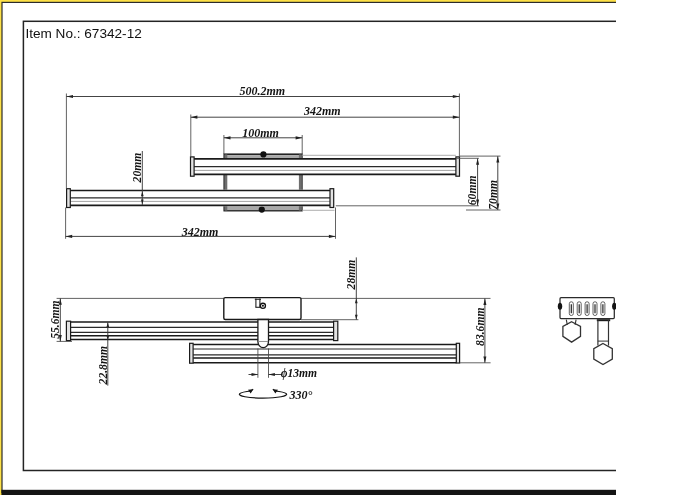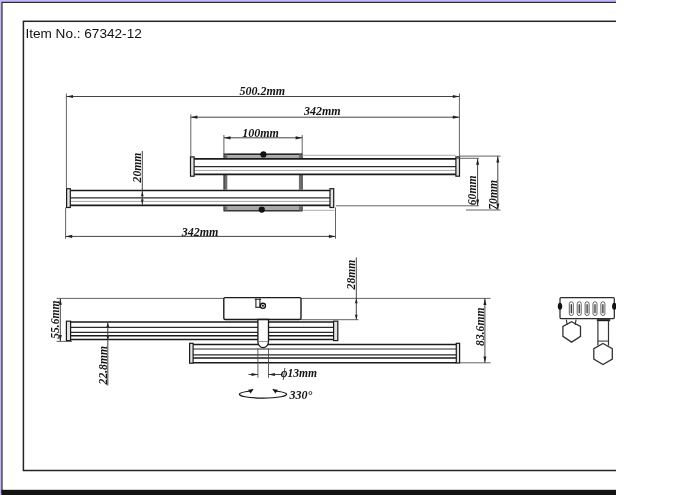--- a/index.html
+++ b/index.html
@@ -1,16 +1,16 @@
 <!DOCTYPE html>
 <html><head>
 <meta charset="utf-8">
 <style>
 html,body{margin:0;padding:0;background:#fff;}
-#page{position:relative;width:616px;height:495px;background:#c4b5fd;overflow:hidden;}
+#page{position:relative;width:616px;height:495px;background:#fde047;overflow:hidden;}
 svg{position:absolute;left:0;top:0;}
 .dim{font-family:"Liberation Serif",serif;font-weight:bold;font-style:italic;font-size:12px;fill:#151515;}
 .dimv{font-family:"Liberation Serif",serif;font-weight:bold;font-style:italic;font-size:11.6px;fill:#151515;}
 </style>
 </head>
 <body>
 <div id="page">
 <svg width="700" height="495" viewBox="0 0 700 495">
 
 <rect x="2" y="2.4" width="695.8" height="490" fill="#ffffff" stroke="#2b2b2b" stroke-width="1.2"></rect>

